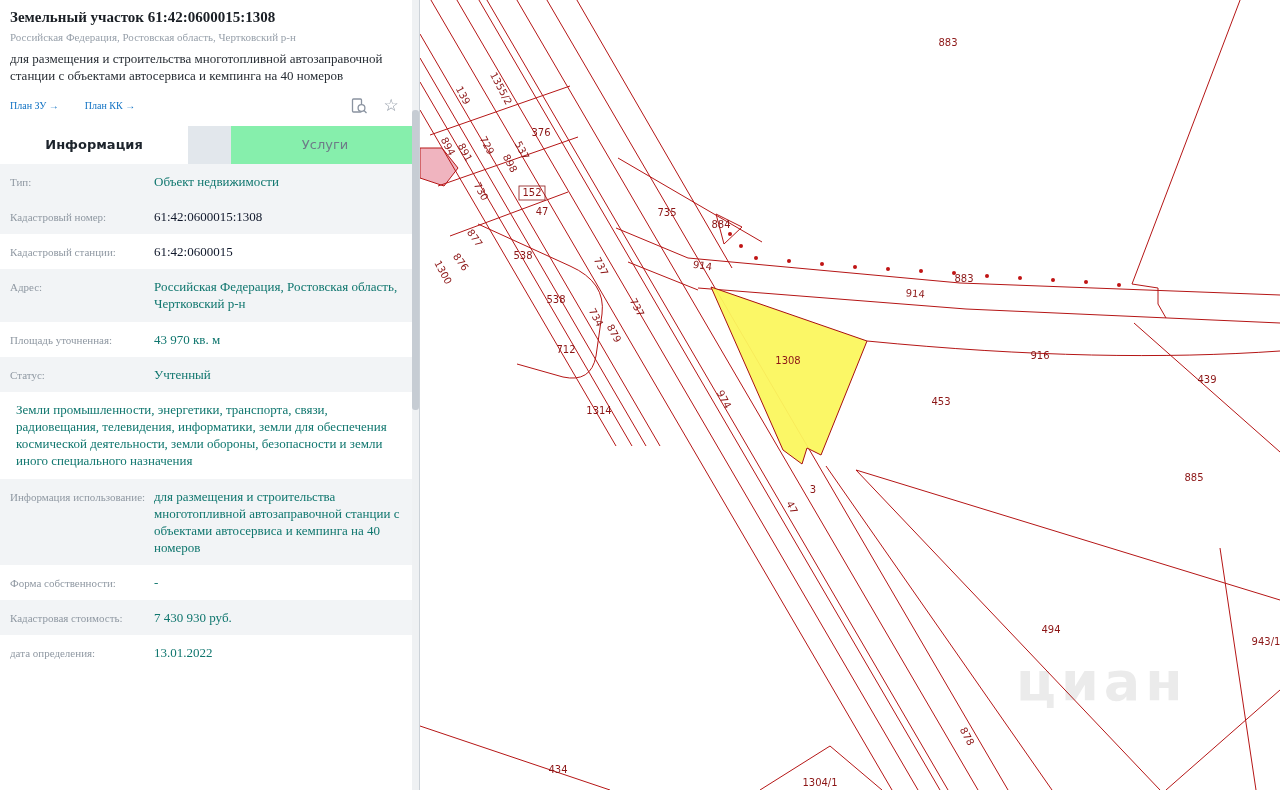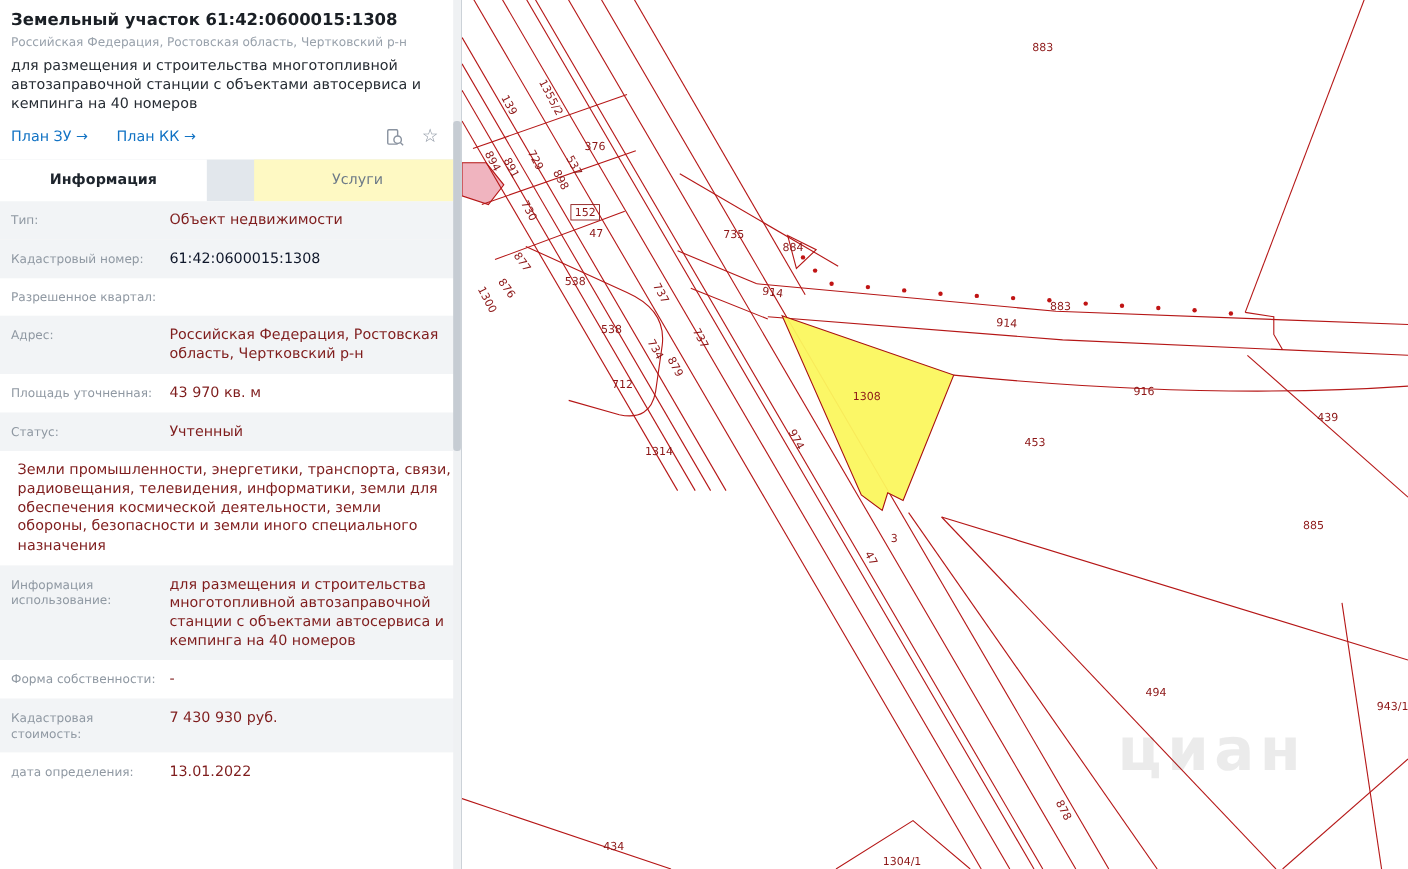--- a/index.html
+++ b/index.html
@@ -7,40 +7,40 @@
     width:1280px;height:790px;overflow:hidden;display:flex;
     font-family:"DejaVu Sans","Liberation Sans",sans-serif;
     background:#fff;
   }
   
   .panel{
     width:420px;min-width:420px;height:790px;background:#fff;
     border-right:1px solid #ccd2d8;display:flex;flex-direction:column;
     position:relative;box-sizing:border-box;
   }
-  .header{padding:9px 18px 0 10px;}
+  .header{padding:9px 18px 0 10px;font-family:Liberation Serif, serif;}
   .title{font-size:15px;font-weight:bold;color:#1a1f25;}
   .subtitle{font-size:11px;color:#98a1ab;margin-top:5px;}
   .desc{font-size:13px;color:#272d34;margin-top:8px;line-height:1.3;}
   .links{display:flex;align-items:center;gap:26px;margin:11px 0 10px;}
-  .link{font-size:13px;color:#1273c4;cursor:pointer;white-space:nowrap;}
+  .link{font-size:10px;color:#1273c4;cursor:pointer;white-space:nowrap;}
   .hdr-icons{margin-left:auto;display:flex;align-items:center;gap:12px;color:#8a93a0;}
   .icon-btn{width:20px;height:20px;display:flex;align-items:center;justify-content:center;cursor:pointer;}
   .star{font-size:17px;line-height:1;color:#8a93a0;}
   
   .tabbar{display:flex;height:38px;background:#e2e7ec;gap:43px;}
   .tab{flex:1;display:flex;align-items:center;justify-content:center;
-       font-size:13px;color:#6e7b88;cursor:pointer;background:#fef9c3;}
+       font-size:13px;color:#6e7b88;cursor:pointer;background:#86efac;}
   .tab.active{background:#fff;color:#1d242c;font-weight:bold;}
   
-  .rows{flex:1;overflow:hidden;}
+  .rows{flex:1;overflow:hidden;font-family:Liberation Serif, serif;}
   .row{display:flex;padding:9px 8px 9px 10px;box-sizing:border-box;}
   .row.alt{background:#f2f4f6;}
   .row .lbl{width:138px;min-width:138px;font-size:11px;color:#8f98a2;padding-top:2px;line-height:1.3;}
-  .row .val{flex:1;font-size:13px;color:#7f1d1d;line-height:1.32;padding-left:6px;}
+  .row .val{flex:1;font-size:13px;color:#0f766e;line-height:1.32;padding-left:6px;}
   .row .val.link{color:#0f172a;cursor:pointer;}
   
   .sb-track{position:absolute;right:0;top:0;width:7px;height:100%;background:#eff1f3;}
   .sb-thumb{position:absolute;right:0;top:110px;width:7px;height:300px;background:#c6ccd3;border-radius:3px;}
   
   .map{flex:1;position:relative;background:#ffffff;overflow:hidden;}
   .map svg{position:absolute;inset:0;width:100%;height:100%;}
   .mline{stroke:#b51616;stroke-width:1;fill:none;}
   .plabel{font-size:10px;fill:#8c1616;text-anchor:middle;}
   .dot{fill:#c01414;}
@@ -81,21 +81,22 @@
   <div class="rows">
       <div class="row alt">
         <div class="lbl">Тип:</div>
         <div class="val">Объект недвижимости</div>
       </div>
       <div class="row alt">
         <div class="lbl">Кадастровый номер:</div>
         <div class="val link">61:42:0600015:1308</div>
       </div>
       <div class="row">
-        <div class="lbl">Разрешенное квартал:</div>
+        <div class="lbl">Кадастровый станции:</div>
+        <div class="val link">61:42:0600015</div>
       </div>
       <div class="row alt">
         <div class="lbl">Адрес:</div>
         <div class="val">Российская Федерация, Ростовская область, Чертковский р-н</div>
       </div>
       <div class="row">
         <div class="lbl">Площадь уточненная:</div>
         <div class="val">43 970 кв. м</div>
       </div>
       <div class="row alt">

